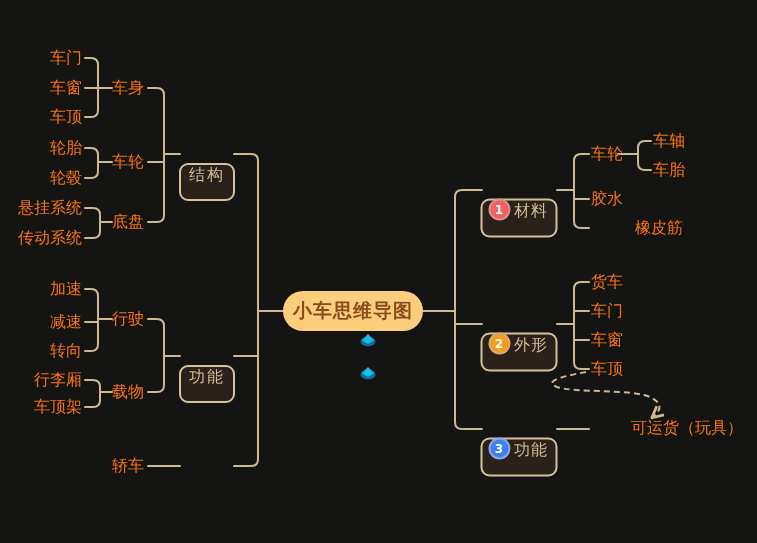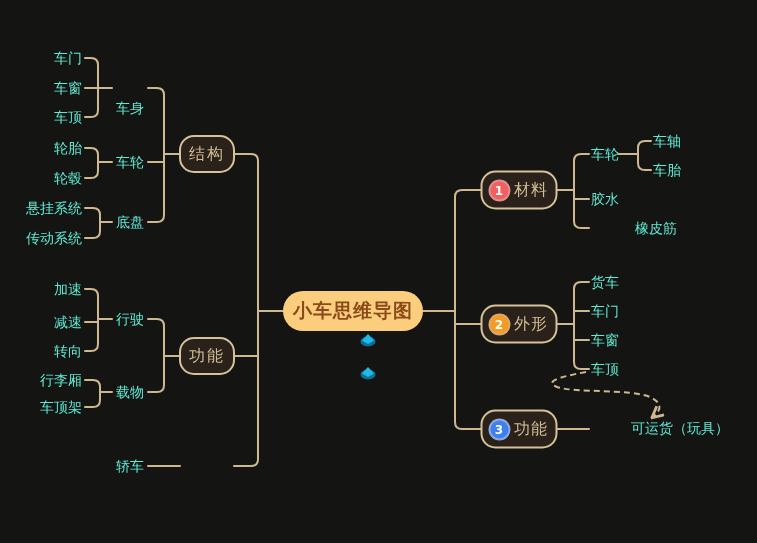--- a/index.html
+++ b/index.html
@@ -1,24 +1,24 @@
 <!DOCTYPE html>
 <html><head>
 <meta charset="utf-8">
 <style>
   html,body{margin:0;padding:0;}
   body{background:#141513;font-family:"DejaVu Sans",sans-serif;}
   .canvas{position:relative;width:757px;height:543px;background:#141513;overflow:hidden;}
   svg.wires{position:absolute;left:0;top:0;z-index:1;}
-  .leaf{position:absolute;z-index:2;color:#5eead4;font-size:14px;line-height:1;white-space:nowrap;transform:translate(0,-50%);}
+  .leaf{position:absolute;z-index:2;color:#f97316;font-size:16px;line-height:1;white-space:nowrap;transform:translate(0,-50%);}
   .leaf.r-align{text-align:right;}
   .branch-box{position:absolute;z-index:3;transform:translate(-50%,-50%);
-    background:#2A211A;border:2px solid #D6C29A;border-radius:15px;
-    color:#D2BE94;font-size:16px;display:flex;align-items:center;justify-content:center;
-    white-space:nowrap;letter-spacing:2px;}
+    background:#2A211A;border:2px solid #D6C29A;border-radius:9px;
+    color:#D2BE94;font-size:16px;display:flex;justify-content:center;
+    white-space:nowrap;letter-spacing:2px;margin-top:28px;}
   .box-l{width:52px;height:34px;}
   .box-r{width:73px;height:35px;letter-spacing:1px;gap:6px;}
   .badge{width:18px;height:18px;border-radius:50%;display:flex;align-items:center;justify-content:center;
     color:#fff;font-size:12px;font-weight:bold;letter-spacing:0;flex:0 0 auto;}
   .badge-1{background:#F25F5F;box-shadow:0 0 0 2px #D99090;}
   .badge-2{background:#F59A23;box-shadow:0 0 0 2px #D8A96B;}
   .badge-3{background:#3E7FF2;box-shadow:0 0 0 2px #8FA9D8;}
   .central{position:absolute;z-index:4;transform:translate(-50%,-50%);
     background:#FBCE7E;border-radius:20px;width:140px;height:40px;
     display:flex;align-items:center;justify-content:center;
@@ -94,21 +94,21 @@
     <path d="M8 1 L14 7.5 L8 11 L2 7.5 Z" fill="#1FBBE8"></path>
   </svg>
 
   <div class="branch-box box-l" style="left:207px;top:154px;">
     <span>结构</span>
   </div>
   <div class="branch-box box-l" style="left:207px;top:356px;">
     <span>功能</span>
   </div>
 
-  <div class="leaf r-align" style="right:613px;top:88px;margin-top:20px;">车身</div>
+  <div class="leaf r-align" style="right:613px;top:88px;">车身</div>
   <div class="leaf r-align" style="right:613px;top:162px;">车轮</div>
   <div class="leaf r-align" style="right:613px;top:222px;">底盘</div>
   <div class="leaf r-align" style="right:613px;top:319px;">行驶</div>
   <div class="leaf r-align" style="right:613px;top:392px;">载物</div>
   <div class="leaf r-align" style="right:613px;top:466px;">轿车</div>
 
   <div class="leaf r-align" style="right:675px;top:58px;">车门</div>
   <div class="leaf r-align" style="right:675px;top:88px;">车窗</div>
   <div class="leaf r-align" style="right:675px;top:117px;">车顶</div>
   <div class="leaf r-align" style="right:675px;top:148px;text-align:center;">轮胎</div>

